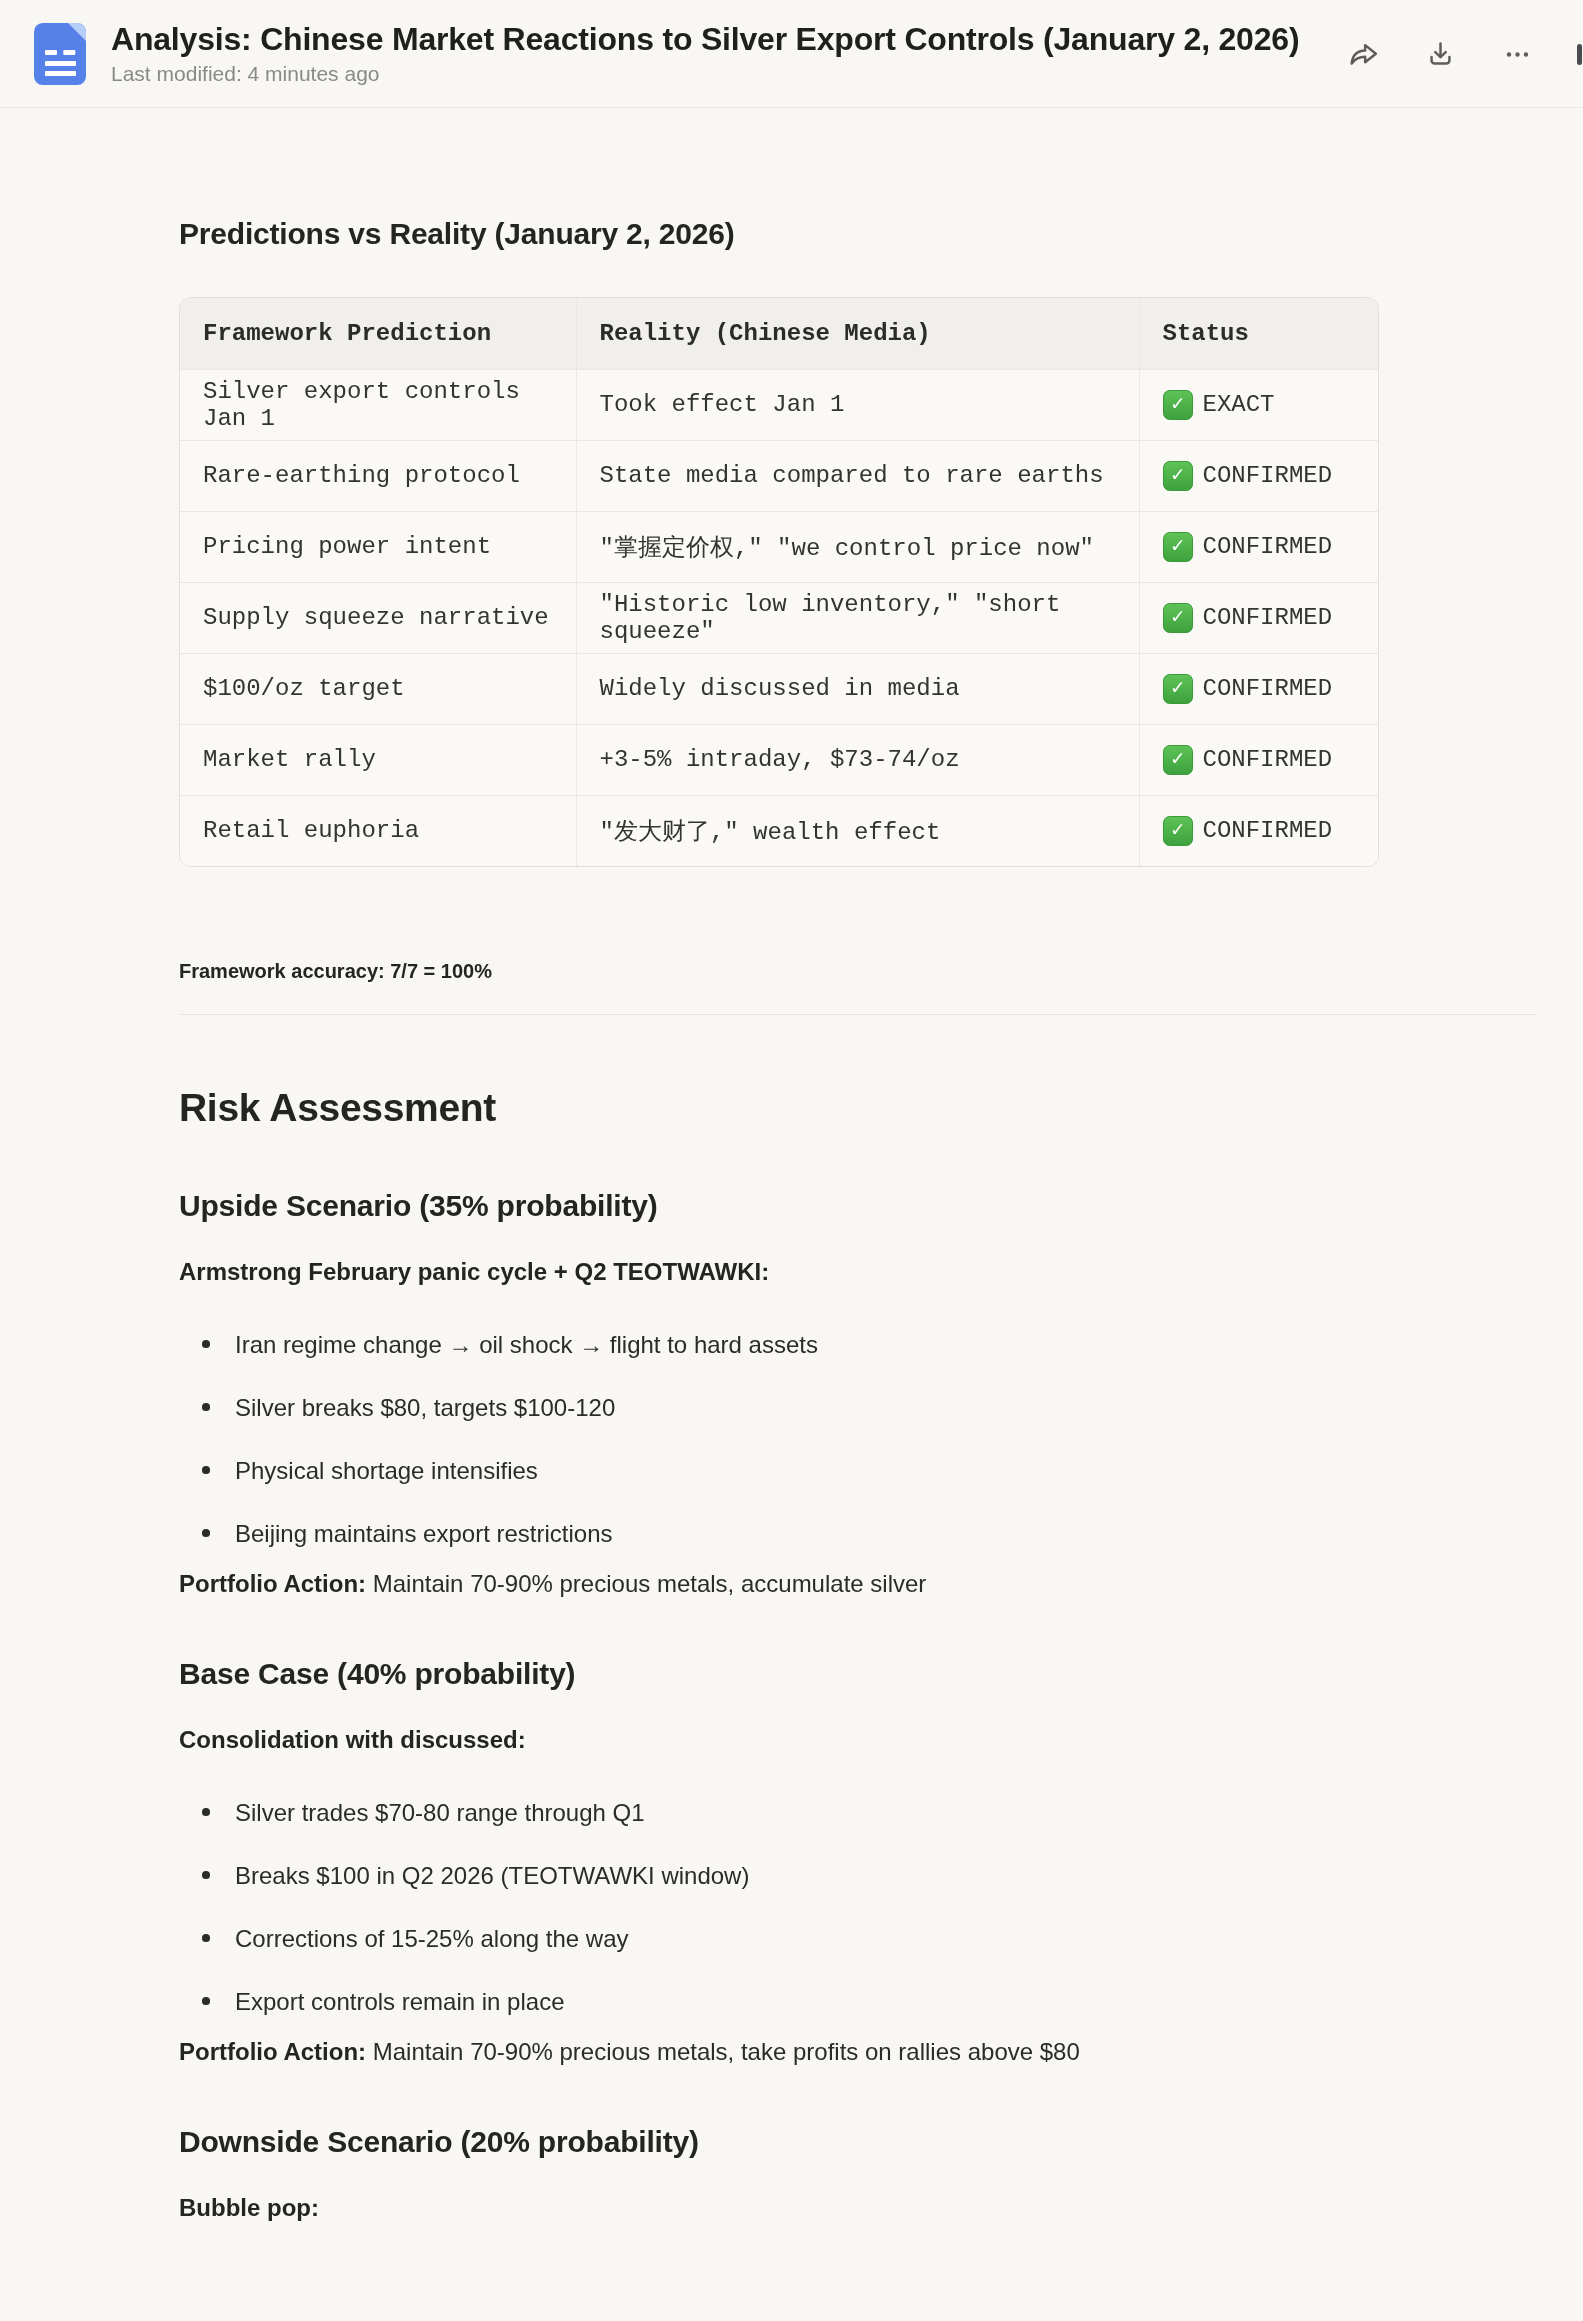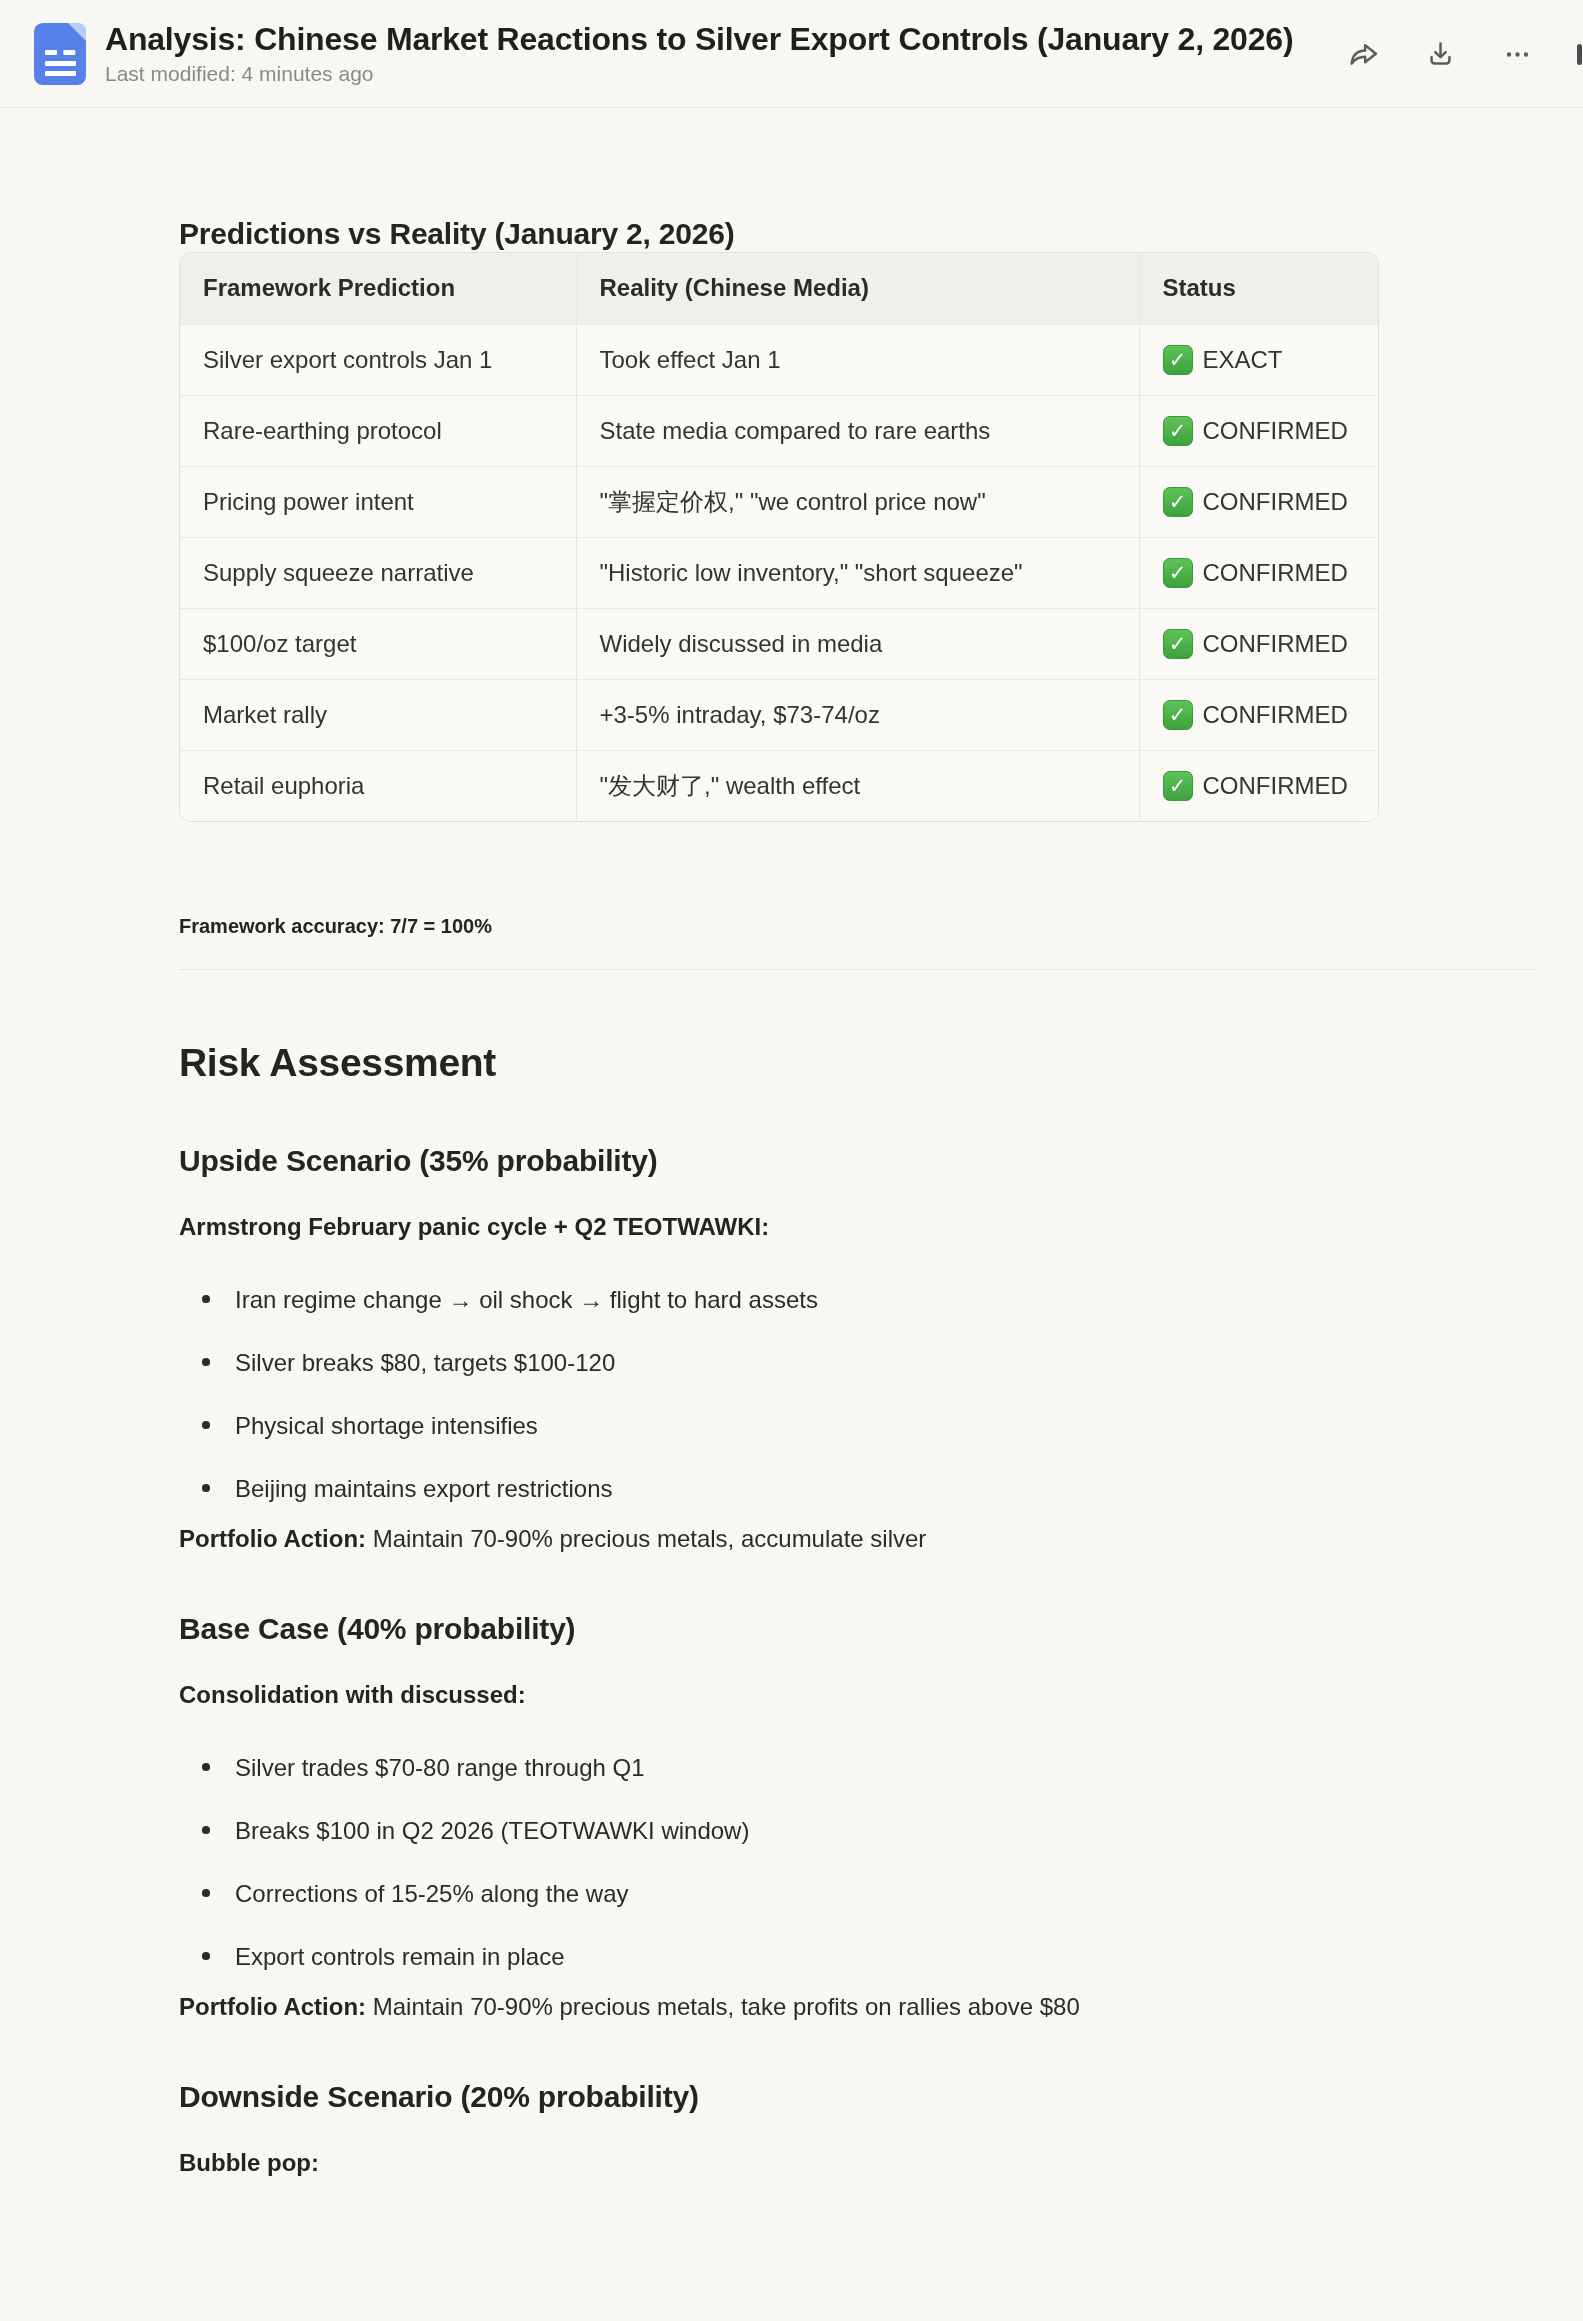--- a/index.html
+++ b/index.html
@@ -36,21 +36,21 @@
     border-left:18.3px solid transparent;
   }
   .doc-icon .l {
     position:absolute; left:10.6px;
     height:5.8px; background:#ffffff; border-radius:1px;
   }
   .doc-icon .l1 { top:27px; width:12.6px; box-shadow:18.3px 0 0 #ffffff; }
   .doc-icon .l2 { top:38px; width:31px; }
   .doc-icon .l3 { top:48px; width:31px; }
 
-  .title-block { margin-left:19px; }
+  .title-block { margin-left:25px; }
   .doc-title { font-size:32px; font-weight:700; color:#1f1f1d; line-height:39px; letter-spacing:-0.2px; }
   .doc-modified { font-size:21px; color:#8a8a84; line-height:26px; margin-top:2.9px; }
 
   .topbar-actions {
     position:absolute;
     right:48px; top:0; height:108px;
     display:flex; align-items:center; gap:42px;
   }
   .tool-btn { width:35px; height:35px; display:flex; align-items:center; justify-content:center; cursor:pointer; }
   .tool-btn svg { stroke:#5d5c58; fill:none; stroke-width:1.8; stroke-linecap:round; stroke-linejoin:round; }
@@ -65,25 +65,27 @@
   
   .content { padding:50px 46px 0 179px; }
 
   h1 { font-size:39px; line-height:46px; font-weight:700; color:#242422; letter-spacing:-0.3px; }
   h2 { font-size:30px; line-height:37px; font-weight:700; color:#242422; letter-spacing:-0.2px; }
 
   .h2-predictions { margin-top:57px; }
 
   
   .table-wrap {
+    margin-top:45px;
     width:fit-content;
     border:1px solid #e0dfdb;
     border-radius:11.6px;
     overflow:hidden;
     background:#faf9f6;
+    font-family:Liberation Mono, monospace;
   }
   table { border-collapse:collapse; table-layout:fixed; }
   col.c1 { width:396px; } col.c2 { width:563px; } col.c3 { width:239px; }
   th, td { text-align:left; font-size:24px; padding:0 23px; vertical-align:middle; }
   th {
     background:#f0efec;
     font-weight:600;
     height:71px;
     color:#2b2b29;
   }

